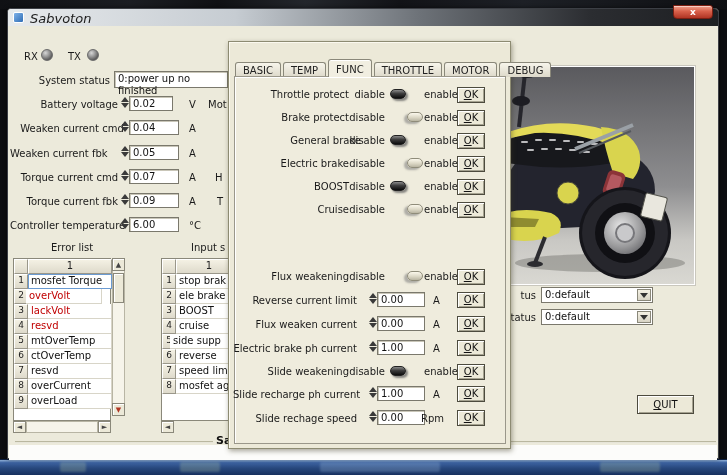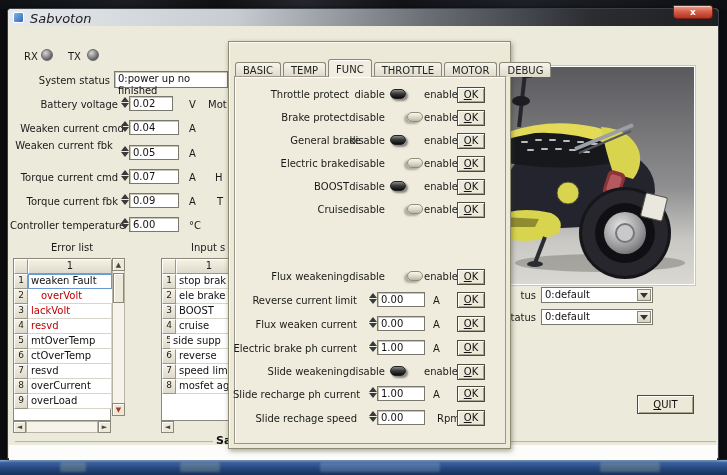--- a/index.html
+++ b/index.html
@@ -107,21 +107,21 @@
   <span class="abs small-lbl" style="left:200px;top:90px">Mot</span>
 
   <span class="abs small-lbl" style="left:10px;top:114px;width:108px;text-align:center">Weaken current cmd</span>
   <div class="abs spin" style="left:112px;top:110px">
       <i class="up"></i>
       <i class="dn"></i>
     </div>
   <div class="abs num-box" style="left:121px;top:111px;width:50px;height:15px">0.04</div>
   <span class="abs small-lbl" style="left:181px;top:114px">A</span>
 
-  <span class="abs small-lbl" style="left:2px;top:131px;width:108px;text-align:center">Weaken current fbk</span>
+  <span class="abs small-lbl" style="left:2px;top:139px;width:108px;text-align:left">Weaken current fbk</span>
   <div class="abs spin" style="left:112px;top:135px">
       <i class="up"></i>
       <i class="dn"></i>
     </div>
   <div class="abs num-box" style="left:121px;top:136px;width:50px;height:15px">0.05</div>
   <span class="abs small-lbl" style="left:181px;top:139px">A</span>
 
   <span class="abs small-lbl" style="left:2px;top:163px;width:108px;text-align:right">Torque current cmd</span>
   <div class="abs spin" style="left:112px;top:159px">
       <i class="up"></i>
@@ -147,23 +147,23 @@
     </div>
   <div class="abs num-box" style="left:121px;top:208px;width:50px;height:15px">6.00</div>
   <span class="abs small-lbl" style="left:181px;top:211px">°C</span>
 
   <span class="abs small-lbl" style="left:43px;top:233px">Error list</span>
   <div class="abs grid-frame" style="left:5px;top:249px;width:98px;height:163px">
     <div class="grid-hdr abs" style="left:0;top:0;width:14px;height:15px"></div>
     <div class="grid-hdr abs" style="left:14px;top:0;width:84px;height:15px">1</div>
 
     <div class="grid-hdr abs" style="left:0;top:15px;width:14px;height:15px;font-size:9px">1</div>
-    <div class="grid-cell sel abs" style="left:14px;top:15px;width:84px;height:15px">weaken Fault</div>
+    <div class="grid-cell sel abs" style="left:14px;top:15px;width:84px;height:15px">mosfet Torque</div>
     <div class="grid-hdr abs" style="left:0;top:30px;width:14px;height:15px;font-size:9px">2</div>
-    <div class="grid-cell red abs" style="left:24px;top:30px;width:76px;height:15px">overVolt</div>
+    <div class="grid-cell red abs" style="left:12px;top:30px;width:76px;height:15px">overVolt</div>
     <div class="grid-hdr abs" style="left:0;top:45px;width:14px;height:15px;font-size:9px">3</div>
     <div class="grid-cell red abs" style="left:14px;top:45px;width:84px;height:15px">lackVolt</div>
     <div class="grid-hdr abs" style="left:0;top:60px;width:14px;height:15px;font-size:9px">4</div>
     <div class="grid-cell red abs" style="left:14px;top:60px;width:84px;height:15px">resvd</div>
     <div class="grid-hdr abs" style="left:0;top:75px;width:14px;height:15px;font-size:9px">5</div>
     <div class="grid-cell abs" style="left:14px;top:75px;width:84px;height:15px">mtOverTemp</div>
     <div class="grid-hdr abs" style="left:0;top:90px;width:14px;height:15px;font-size:9px">6</div>
     <div class="grid-cell abs" style="left:14px;top:90px;width:84px;height:15px">ctOverTemp</div>
     <div class="grid-hdr abs" style="left:0;top:105px;width:14px;height:15px;font-size:9px">7</div>
     <div class="grid-cell abs" style="left:14px;top:105px;width:84px;height:15px">resvd</div>
@@ -418,18 +418,18 @@
     <div class="abs okbtn" style="left:228px;top:344px">
         <span>OK</span>
       </div>
 
     <span class="abs row-lbl" style="left:4px;top:371px;width:124px">Slide rechage speed</span>
     <div class="abs spin" style="left:139px;top:367px">
         <i class="up"></i>
         <i class="dn"></i>
       </div>
     <div class="abs num-box" style="left:148px;top:368px;width:48px;height:15px">0.00</div>
-    <span class="abs tg-txt" style="left:208px;top:371px">Rpm</span>
+    <span class="abs tg-txt" style="left:192px;top:371px">Rpm</span>
     <div class="abs okbtn" style="left:228px;top:368px">
         <span>OK</span>
       </div>
   </div>
 </div>
 
 </body></html>

